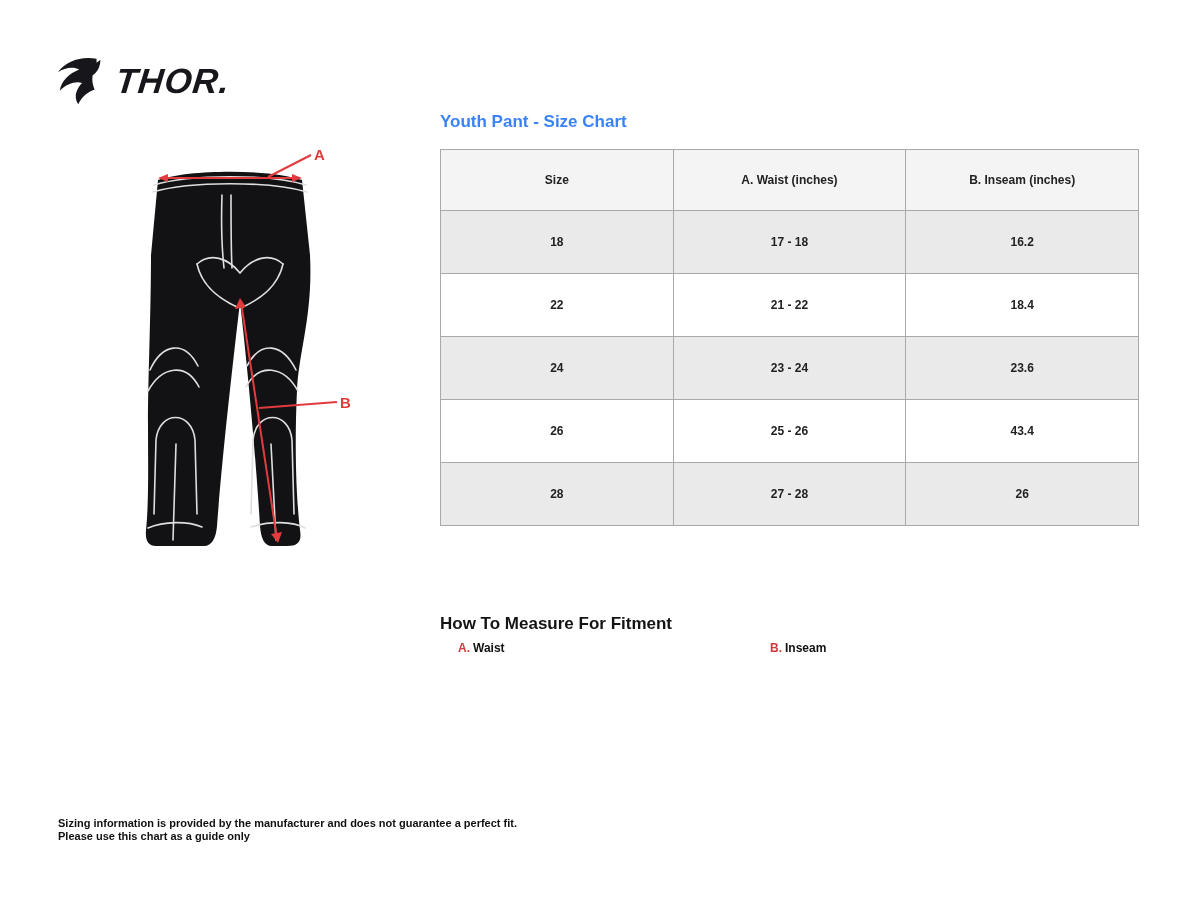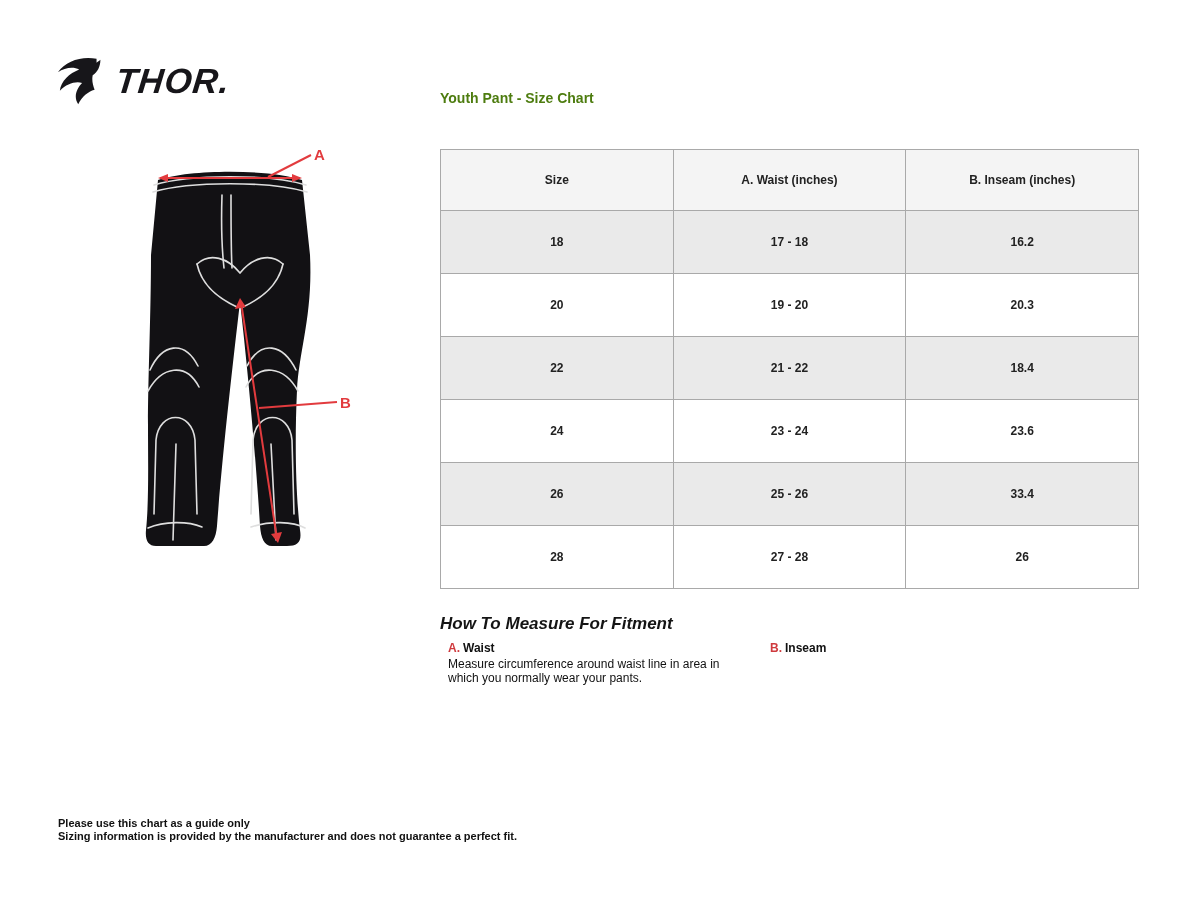--- a/index.html
+++ b/index.html
@@ -36,45 +36,45 @@
     width: 240px; height: 420px;
   }
   .diagram svg { width: 100%; height: 100%; display: block; }
   .diagram text {
     font-family: "Liberation Sans", sans-serif;
     font-weight: bold; font-size: 15px;
   }
 
   
   .chart-title {
-    position: absolute; left: 440px; top: 90px;
-    font-size: 14px; font-weight: bold; color: #4d7c0f;
+    position: absolute; left: 440px; top: 112px;
+    font-size: 17px; font-weight: bold; color: #3b82f6;
   }
   .size-table-wrap {
     position: absolute; left: 440px; top: 149px; width: 699px;
   }
   table.size-table {
     width: 100%; border-collapse: collapse; table-layout: fixed; padding-left: 25px;
   }
   table.size-table th, table.size-table td {
     border: 1px solid #a9a9a9;
     text-align: center; vertical-align: middle;
     font-size: 12px; font-weight: bold; color: #222222;
   }
   table.size-table th { height: 61px; background: #f4f4f4; }
   table.size-table td { height: 63px; background: #ffffff; margin-top: 32px; }
   table.size-table tbody tr:nth-child(odd) td { background: #eaeaea; }
 
   
   .measure-title {
     position: absolute; left: 440px; top: 614px;
-    font-size: 17px; font-weight: bold; color: #141414; font-style: italic;
+    font-size: 17px; font-weight: bold; color: #141414;
   }
   .measure-item { position: absolute; top: 641px; }
-  .measure-item.col-a { left: 448px; width: 300px; }
+  .measure-item.col-a { left: 458px; width: 300px; }
   .measure-item.col-b { left: 770px; width: 285px; }
   .measure-item .item-head {
     font-size: 12px; font-weight: bold; color: #111111; margin-bottom: 2px;
   }
   .measure-item .item-key { color: #cf3a3e; margin-right: 3px; }
   .measure-item .item-desc {
     font-size: 12px; line-height: 14px; color: #111111;
   }
 
   
@@ -175,59 +175,53 @@
         <th>B. Inseam (inches)</th>
       </tr>
     </thead>
     <tbody>
       <tr>
         <td>18</td>
         <td>17 - 18</td>
         <td>16.2</td>
       </tr>
       <tr>
-        <td>20</td>
-        <td>19 - 20</td>
-        <td>20.3</td>
-      </tr>
-      <tr>
         <td>22</td>
         <td>21 - 22</td>
         <td>18.4</td>
       </tr>
       <tr>
         <td>24</td>
         <td>23 - 24</td>
         <td>23.6</td>
       </tr>
       <tr>
         <td>26</td>
         <td>25 - 26</td>
-        <td>33.4</td>
+        <td>43.4</td>
       </tr>
       <tr>
         <td>28</td>
         <td>27 - 28</td>
         <td>26</td>
       </tr>
     </tbody>
   </table>
 </div>
 
 <div class="measure-title">How To Measure For Fitment</div>
 
 <div class="measure-item col-a">
   <div class="item-head">
     <span class="item-key">A.</span><span>Waist</span>
   </div>
-  <div class="item-desc">Measure circumference around waist line in area in which you normally wear your pants.</div>
 </div>
 
 <div class="measure-item col-b">
   <div class="item-head">
     <span class="item-key">B.</span><span>Inseam</span>
   </div>
 </div>
 
 <div class="footer">
+  <div>Sizing information is provided by the manufacturer and does not guarantee a perfect fit.</div>
   <div>Please use this chart as a guide only</div>
-  <div>Sizing information is provided by the manufacturer and does not guarantee a perfect fit.</div>
 </div>
 
 </body></html>

